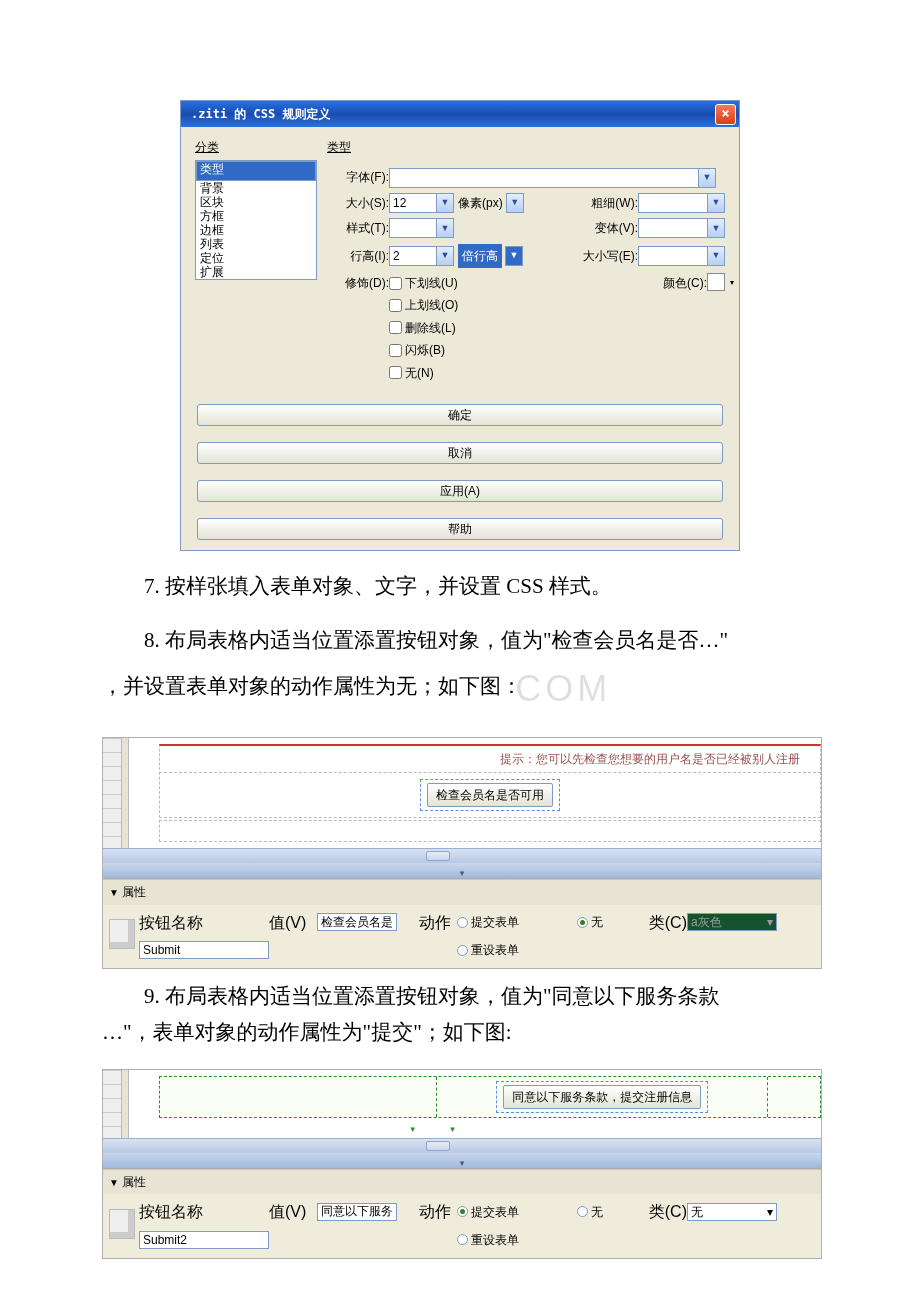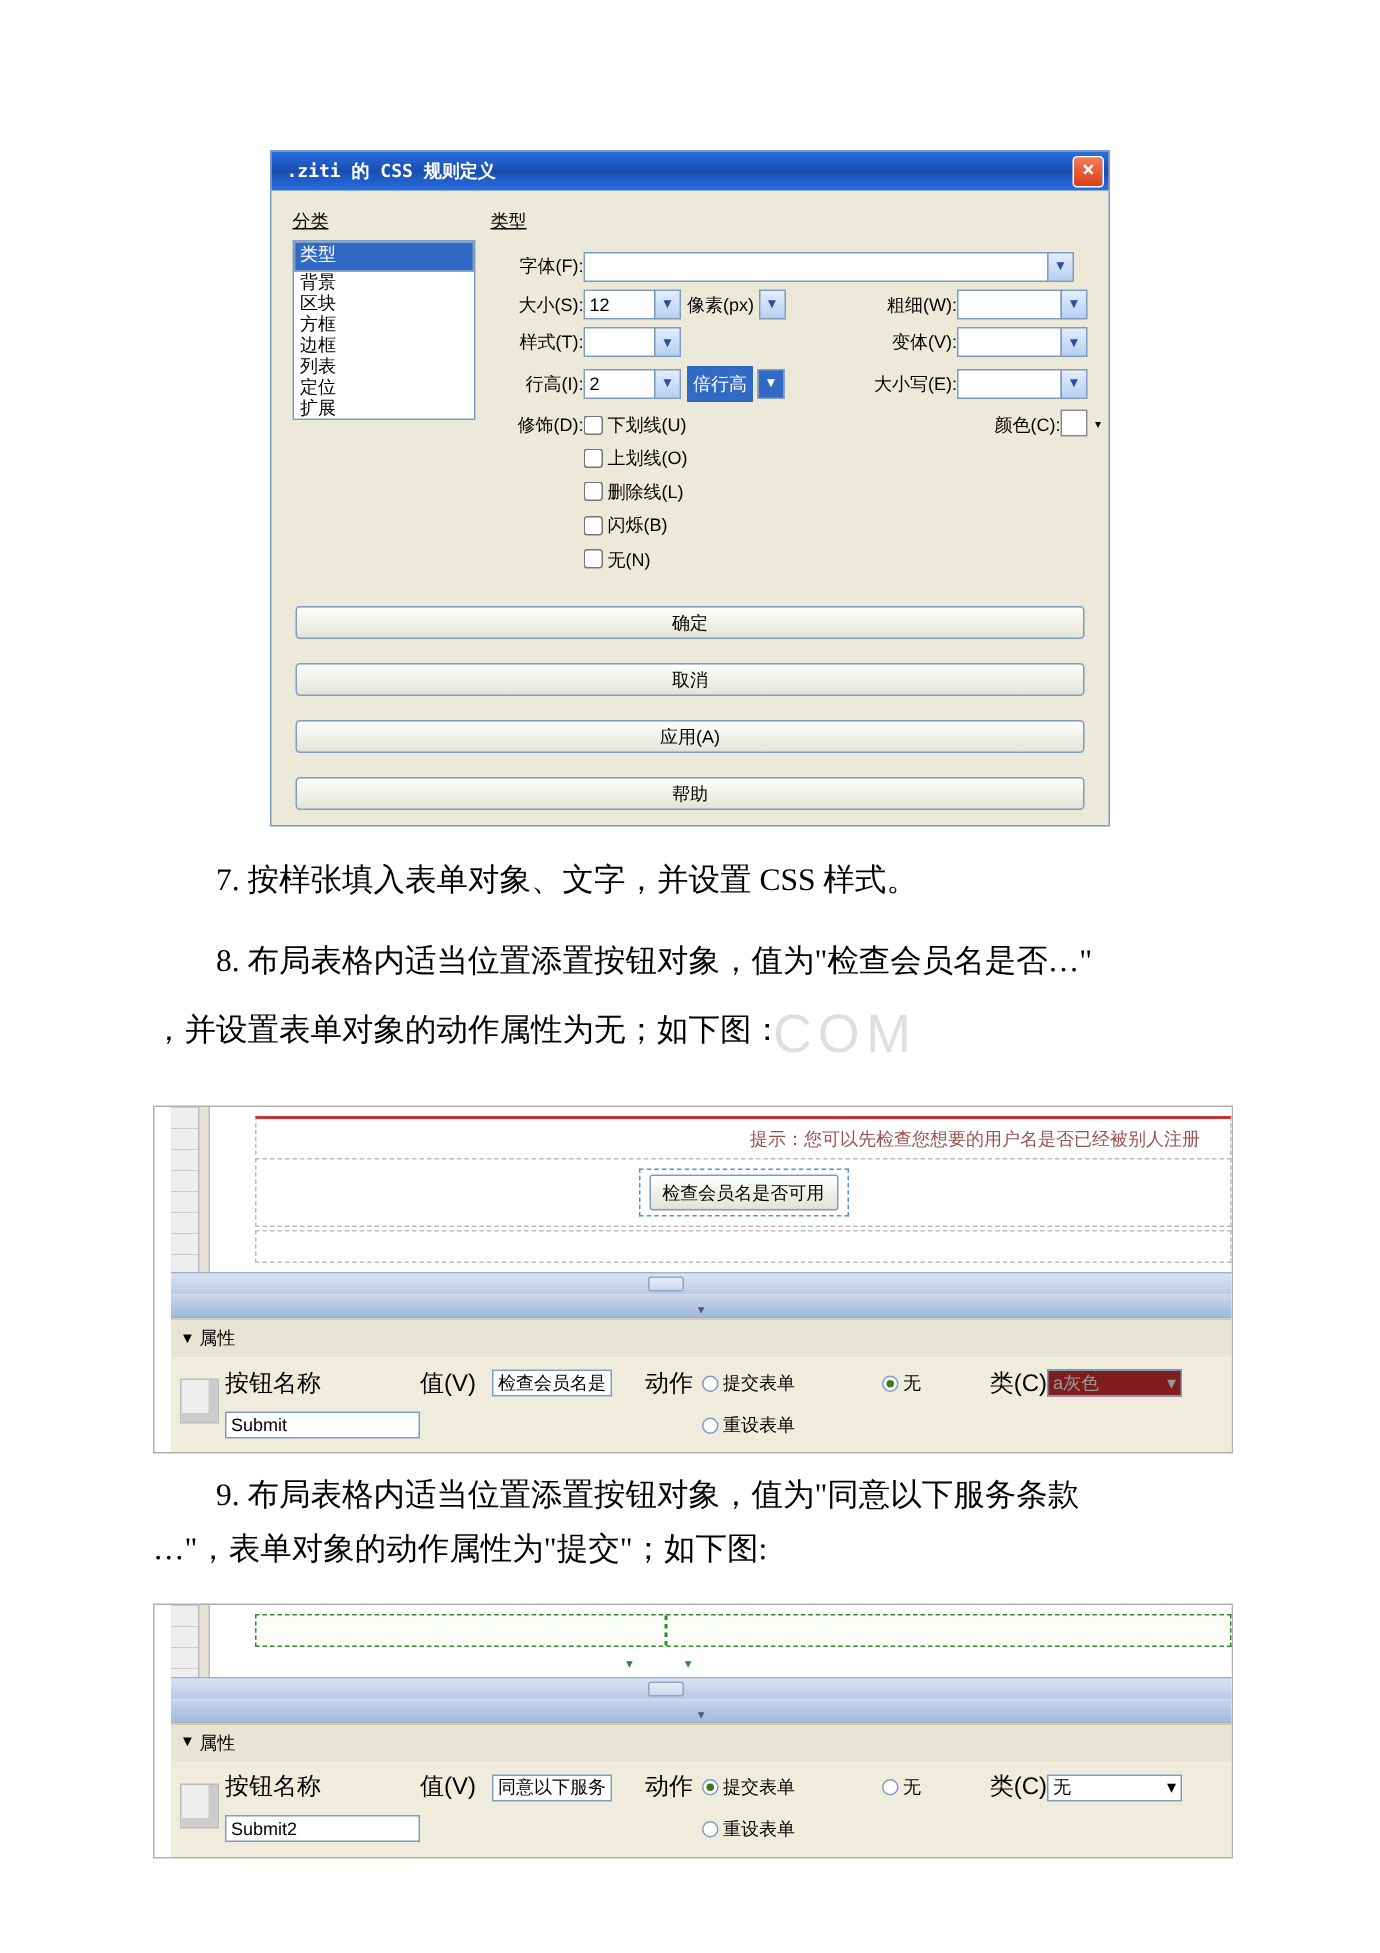--- a/index.html
+++ b/index.html
@@ -79,21 +79,20 @@
     border: 1px solid #7e9bc4; background: linear-gradient(#fff, #e3e3d5);
     border-radius: 3px; font-size: 12px;
   }
 
   
   .dw-panel {
     width: 720px; margin: 8px auto;
     font-family: Tahoma, "SimSun", sans-serif;
     font-size: 12px;
     border: 1px solid #b0b0b0;
-    padding-left: 11px;
   }
   .dw-design {
     background: #fff;
     position: relative;
     border-bottom: 1px solid #aab;
   }
   .dw-inner { position: relative; padding: 4px 0 4px 56px; }
   .dw-left-ruler { position: absolute; left: 0; top: 0; bottom: 0; width: 18px;
     background: repeating-linear-gradient(to bottom, #ccc 0, #ccc 1px, #eee 1px, #eee 14px); }
   .dw-left-bar { position: absolute; left: 18px; top: 0; bottom: 0; width: 8px; background: #e6e3d6; border-left:1px solid #bbb; border-right:1px solid #bbb;}
@@ -133,21 +132,21 @@
     width: 26px; height: 30px; background: #eee; border: 1px solid #bbb;
     box-shadow: inset -6px -6px 0 #ccc;
     grid-row: span 2;
   }
   .plbl { font-size: 16px; white-space: nowrap; }
   .pval { height: 18px; border: 1px solid #7e9bc4; background: #fff; font-size: 12px; padding: 0 3px; }
   .prad { display: inline-flex; align-items:center; font-size:12px; }
   .prad .r { width:11px; height:11px; border-radius:50%; border:1px solid #7e9bc4; margin-right:3px; background:#fff; display:inline-flex; align-items:center; justify-content:center;}
   .prad .r.on::after { content:""; width:5px; height:5px; border-radius:50%; background:#3c7a1e; }
   .psel { height: 18px; border: 1px solid #7e9bc4; background: #fff; font-size: 12px; padding:0 3px; display:inline-flex; align-items:center;}
-  .psel.dis { background: #7f1d1d; color: #999;}
+  .psel.dis { background: #14532d; color: #999;}
 
   .watermark { position: absolute; left: 350px; top: 616px; opacity: .12; font-size: 36px; letter-spacing: 4px; pointer-events: none; font-family: sans-serif;}
 </style>
 </head>
 <body>
 
 <div class="page-pad">
 
   <div class="dlg">
     <div class="dlg-titlebar">
@@ -323,20 +322,25 @@
   <p class="para" style="margin-bottom:0">9. 布局表格内适当位置添置按钮对象，值为"同意以下服务条款</p>
   <p class="para noindent" style="margin-top:0">…"，表单对象的动作属性为"提交"；如下图:</p>
 
   <div class="dw-panel">
     <div class="dw-design">
       <div class="dw-inner">
         <div class="dw-left-ruler"></div>
         <div class="dw-left-bar"></div>
         <div class="dash-row green-border-cell" style="display:flex;">
           <div style="flex:0 0 42%; border-right:1px dashed #2d8b2d;"></div>
+          <div style="flex:1; text-align:center; padding:4px 0;">
+            <span class="sel-handles">
+              <span class="btn-in-canvas">同意以下服务条款，提交注册信息</span>
+            </span>
+          </div>
           <div style="flex:0 0 8%; border-left:1px dashed #2d8b2d;"></div>
         </div>
         <div style="height:14px; position:relative;">
           <span style="position:absolute; left:38%; top:2px; color:#2d8b2d; font-size:9px;">▾</span>
           <span style="position:absolute; left:44%; top:2px; color:#2d8b2d; font-size:9px;">▾</span>
         </div>
       </div>
       <div class="dw-hscroll">
           <div class="track">
             <div class="thumb"></div>

